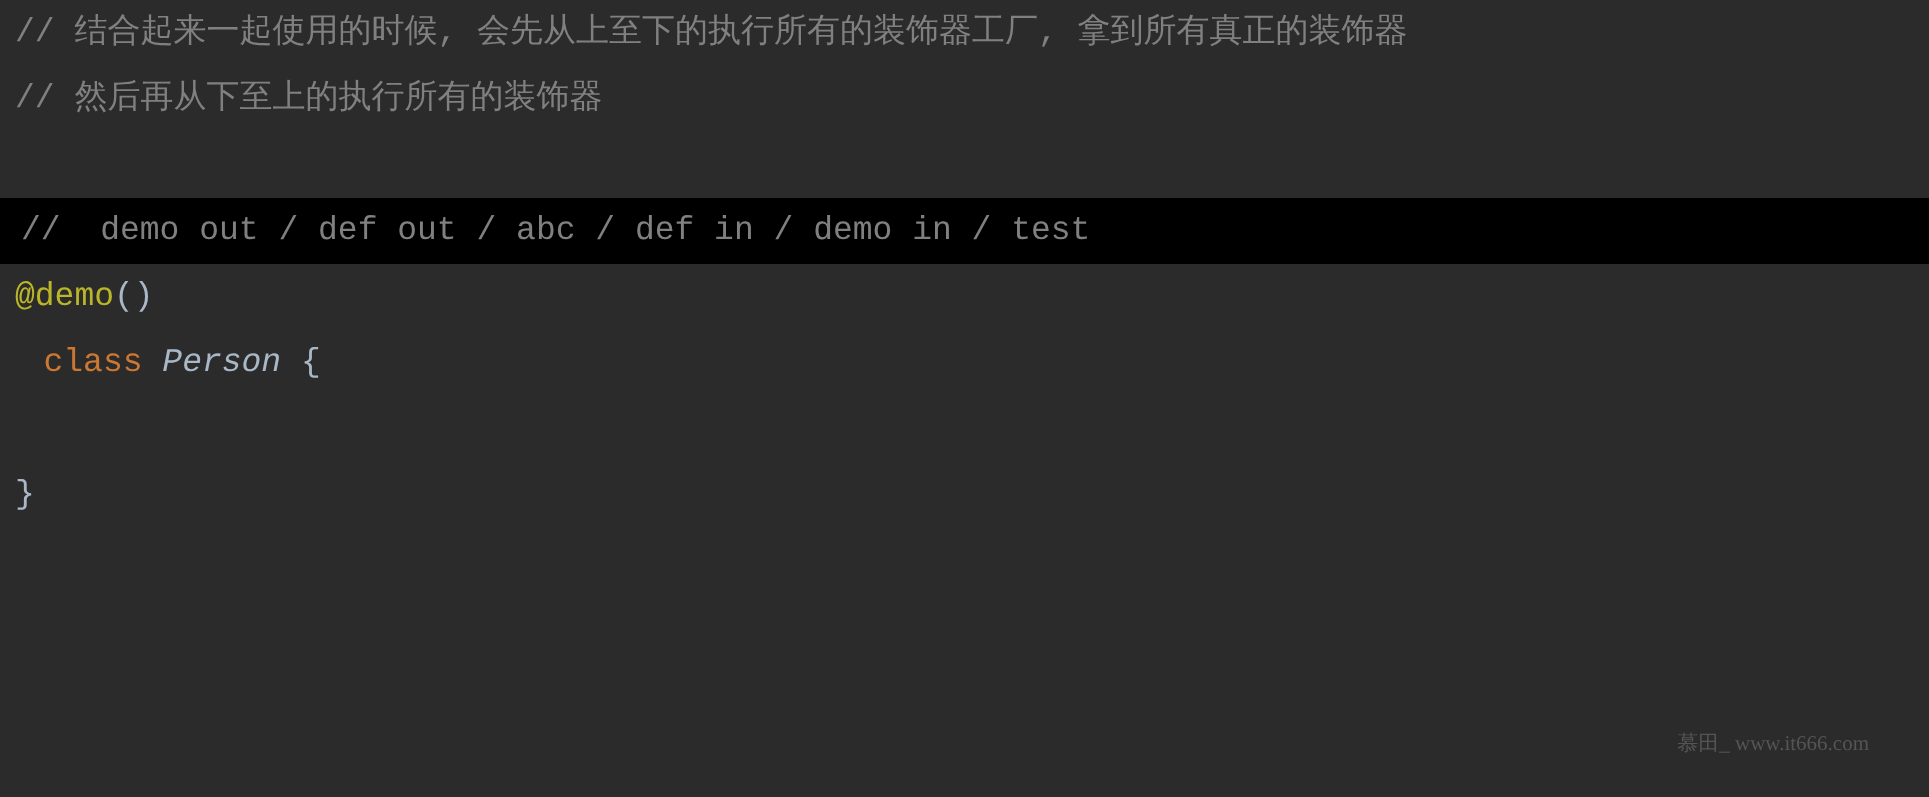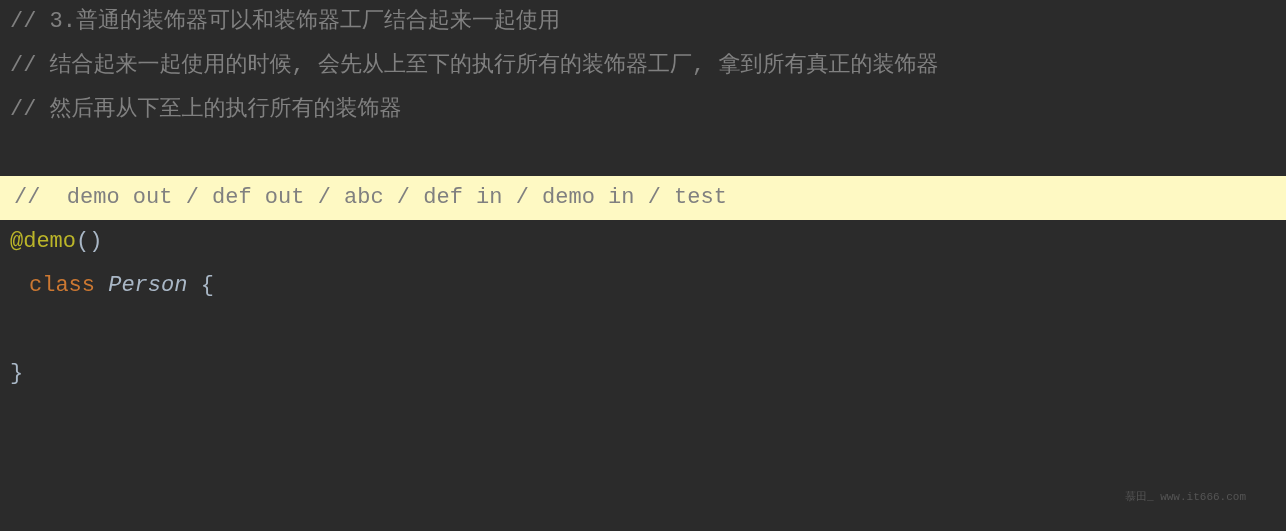--- a/index.html
+++ b/index.html
@@ -20,21 +20,21 @@
     }
     .code-area {
       padding: 0;
     }
     .line {
       white-space: pre;
       height: 44px;
       padding-left: 10px;
     }
     .line.highlighted {
-      background-color: #fef9c3;
+      background-color: #000000;
       padding-left: 14px;
     }
     .comment {
       color: #808080;
     }
     .decorator {
       color: #bbb529;
     }
     .decorator-call {
       color: #a9b7c6;
@@ -48,32 +48,31 @@
       font-style: italic;
     }
     .brace {
       color: #a9b7c6;
     }
     .watermark {
       position: absolute;
       bottom: 12px;
       right: 40px;
       color: #555555;
-      font-size: 11px;
-      font-family: Liberation Mono, monospace;
+      font-size: 14px;
+      font-family: Liberation Serif, serif;
     }
     .gutter-marker {
       color: #606060;
     }
   </style>
 </head>
 <body>
 
 <div class="code-area">
-  <div class="line"><span class="comment">// 3.普通的装饰器可以和装饰器工厂结合起来一起使用</span></div>
   <div class="line"><span class="comment">// 结合起来一起使用的时候, 会先从上至下的执行所有的装饰器工厂, 拿到所有真正的装饰器</span></div>
   <div class="line"><span class="gutter-marker"></span><span class="comment">// 然后再从下至上的执行所有的装饰器</span></div>
   <div class="line"><span></span></div>
   <div class="line highlighted"><span class="comment">//  demo out / def out / abc / def in / demo in / test</span></div>
   <div class="line"><span class="decorator">@demo</span><span class="decorator-call">()</span></div>
   <div class="line"><span class="gutter-marker"></span><span class="keyword">class</span><span> </span><span class="class-name">Person</span><span class="brace"> {</span></div>
   <div class="line"><span></span></div>
   <div class="line"><span class="gutter-marker"></span><span class="brace">}</span></div>
 </div>
 

